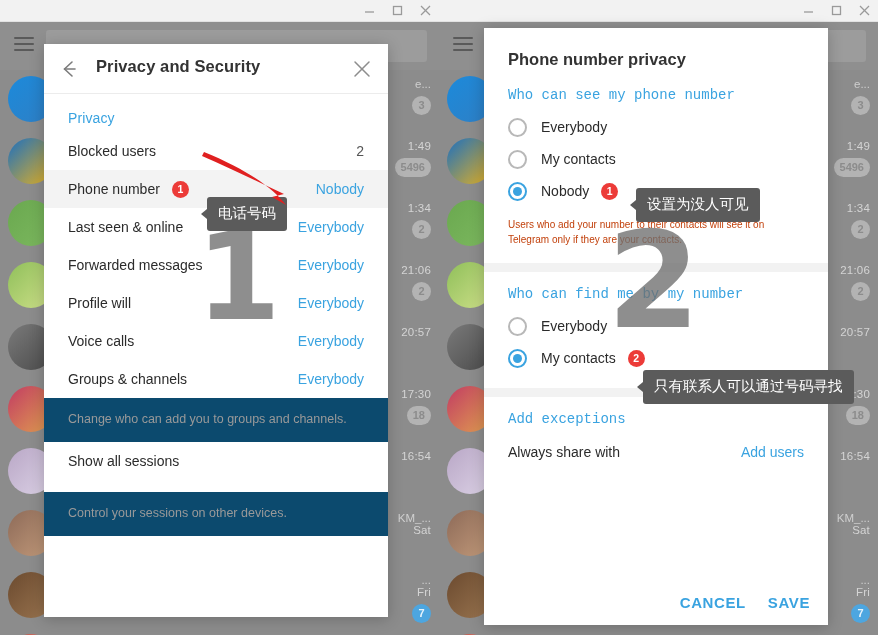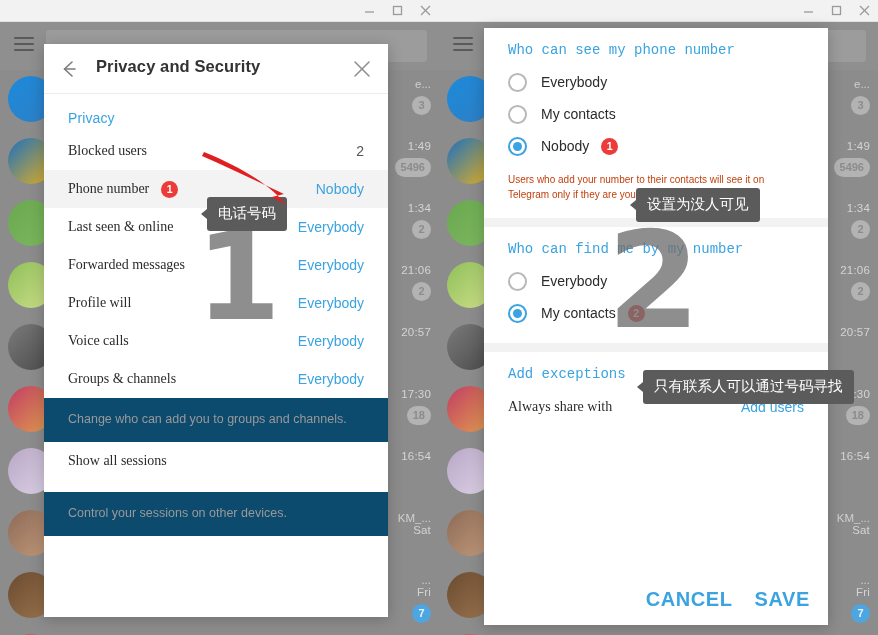--- a/index.html
+++ b/index.html
@@ -77,21 +77,21 @@
   }
   .pd-close { position:absolute; right:16px; top:15px; width:20px; height:20px; color:#8d8d8d; }
   .sec-title {
     color:#3aa3e0; font-size:14px; padding:16px 24px 6px 24px; letter-spacing:0.1px;
   }
   .row {
     position:relative; height:38px; display:flex; align-items:center;
     padding:0 24px; font-size:14px; color:#2b2b2b;
   }
   .row.highlight { background:#f3f3f3; }
-  .row .rlabel { white-space:nowrap;font-family:Liberation Serif, serif; }
+  .row .rlabel { white-space:nowrap; }
   .row .rvalue { margin-left:auto; color:#3aa3e0; font-size:14px; }
   .row .rvalue.plain { color:#555; }
   .note {
     background:#0c4a6e; color:#999; font-size:12.5px;
     padding:12px 24px 14px 24px; line-height:1.45;
   }
 
   
   #phone-dialog { left:45px; top:28px; width:344px; height:597px; }
   .ph-title { font-size:16.5px; color:#333; font-weight:600; padding:22px 24px 4px 24px; }
@@ -112,21 +112,21 @@
     margin:-4.5px 0 0 -4.5px; border-radius:50%; background:#3aa3e0;
   }
   .ph-note {
     color:#c2410c; font-size:10px; padding:10px 24px 16px 24px; line-height:1.5;
   }
   .ph-gap { height:9px; background:#f2f2f2; }
   .ph-actions {
     position:absolute; right:18px; bottom:14px; display:flex; gap:22px; align-items:center;
   }
   .ph-actions .act {
-    color:#3aa3e0; font-size:20px; font-weight:600; letter-spacing:0.6px;
+    color:#3aa3e0; font-size:15px; font-weight:600; letter-spacing:0.6px;
   }
 
   
   .redbadge {
     display:inline-flex; align-items:center; justify-content:center;
     width:17px; height:17px; border-radius:50%;
     background:#ec3b38; color:#fff; font-size:10.5px; font-weight:700;
     margin-left:12px; flex:0 0 auto;
   }
 
@@ -381,20 +381,21 @@
             <div class="avatar" style="background: linear-gradient(135deg, rgb(107, 74, 47), rgb(154, 117, 80));"></div>
             <div class="meta"><div class="cpreview">...</div><div class="ctime">Fri</div><div class="cbadge blue">7</div></div>
           </div>
           <div class="chatrow" style="top: 558px;">
             <div class="avatar" style="background: linear-gradient(135deg, rgb(192, 57, 43), rgb(227, 215, 207));"></div>
           </div>
         </div>
     </div>
 
     <div class="dialog" id="phone-dialog">
+      <div class="ph-title">Phone number privacy</div>
 
       <div class="ph-sec">Who can see my phone number</div>
       <div id="see-options">
           <div class="radio-row">
             <span class="radio"></span>
             <span>Everybody</span>
           </div>
           <div class="radio-row">
             <span class="radio"></span>
             <span>My contacts</span>

